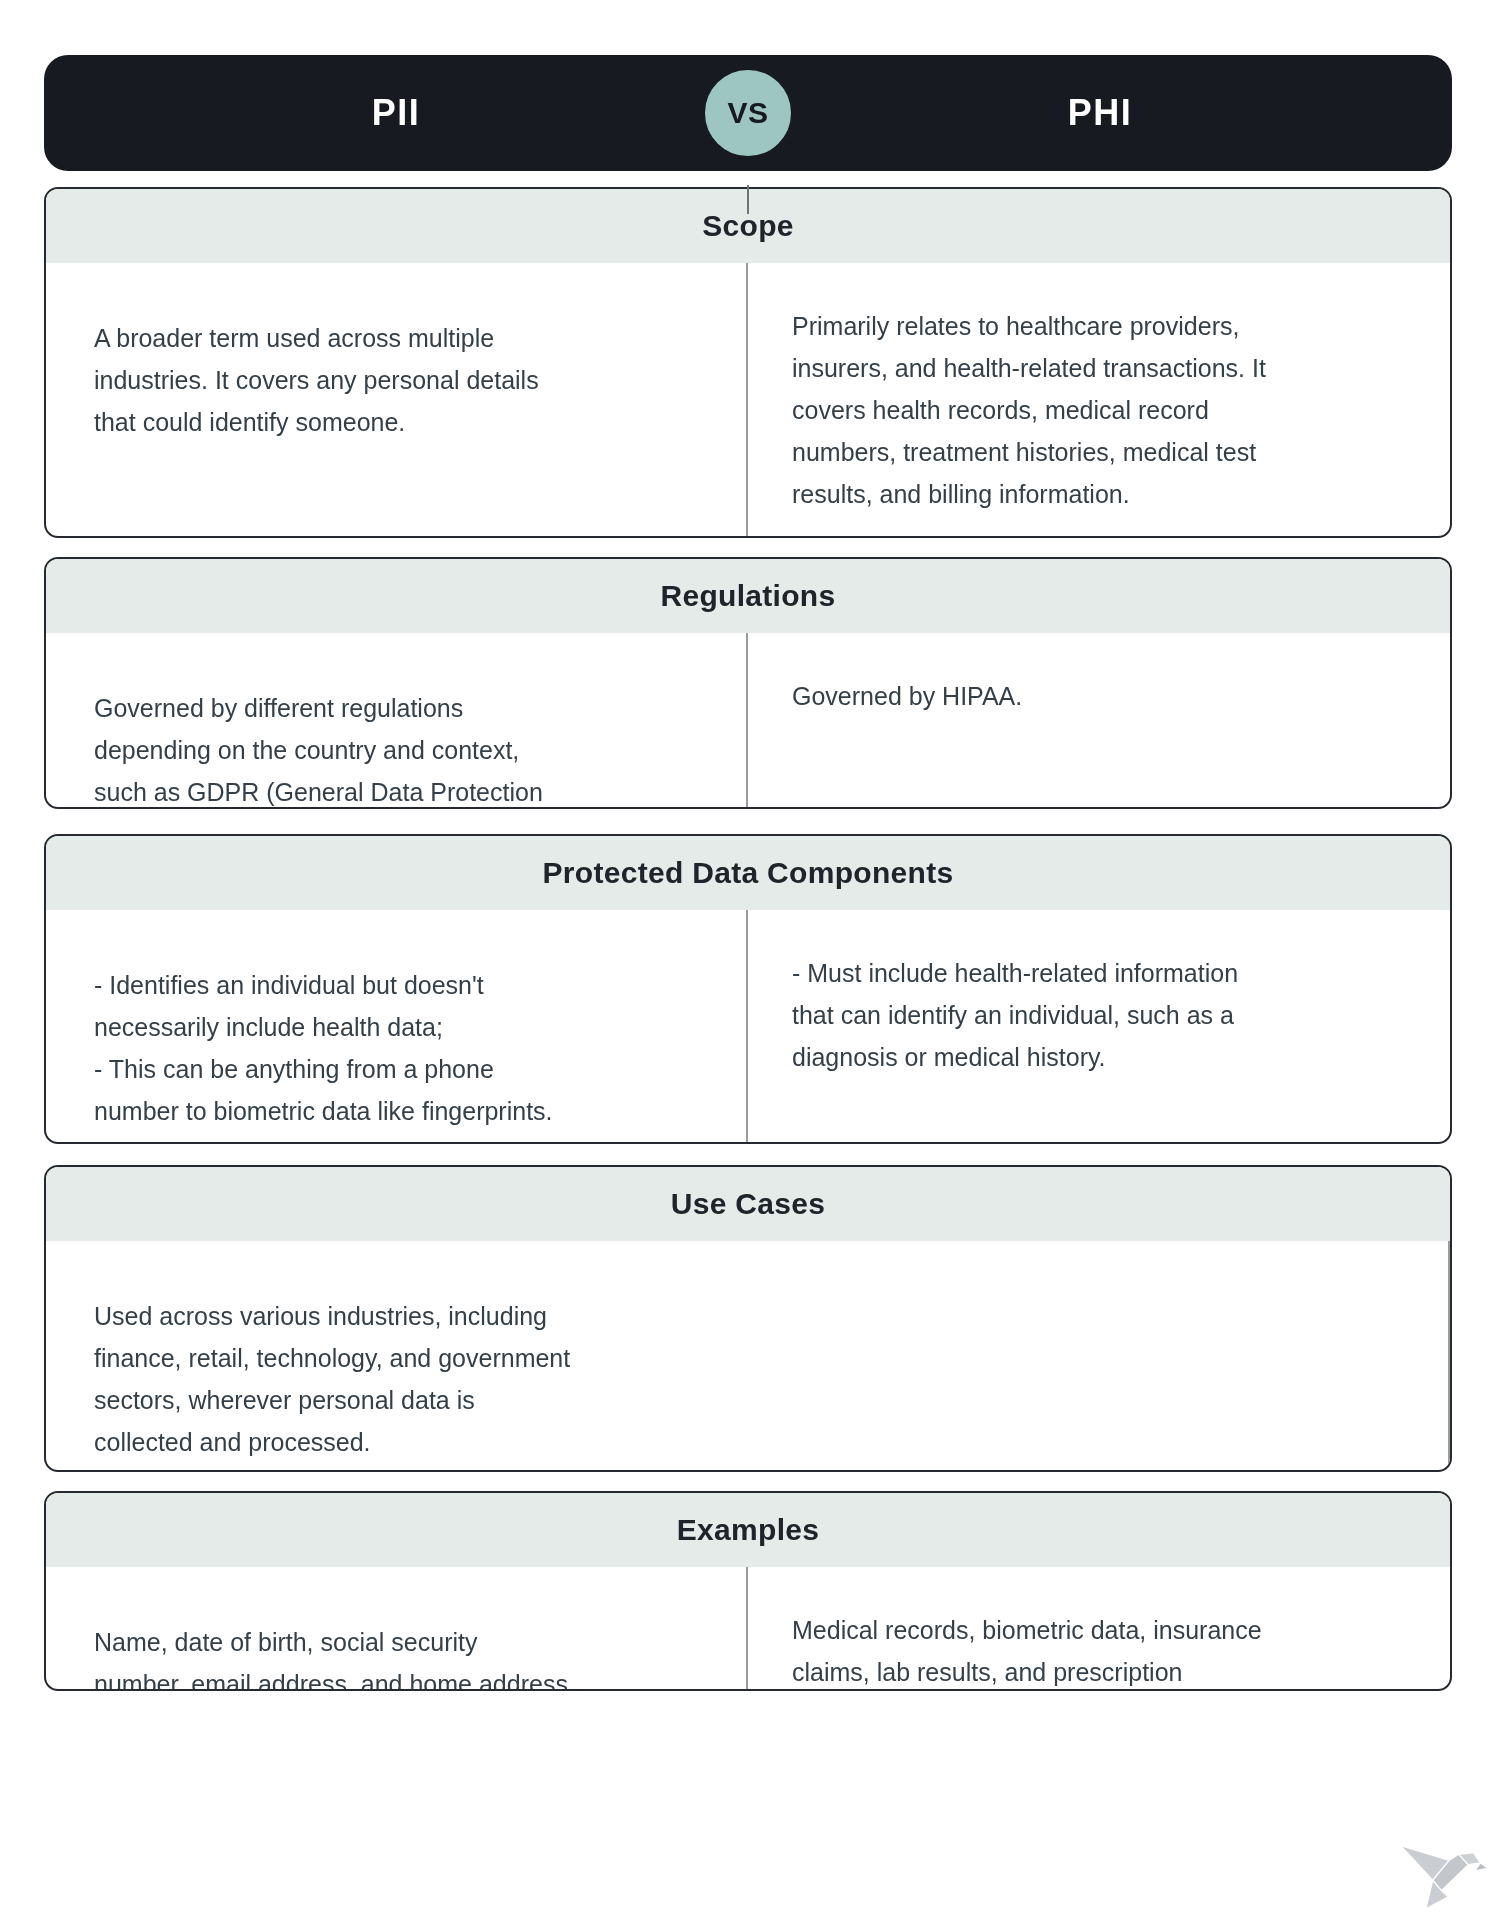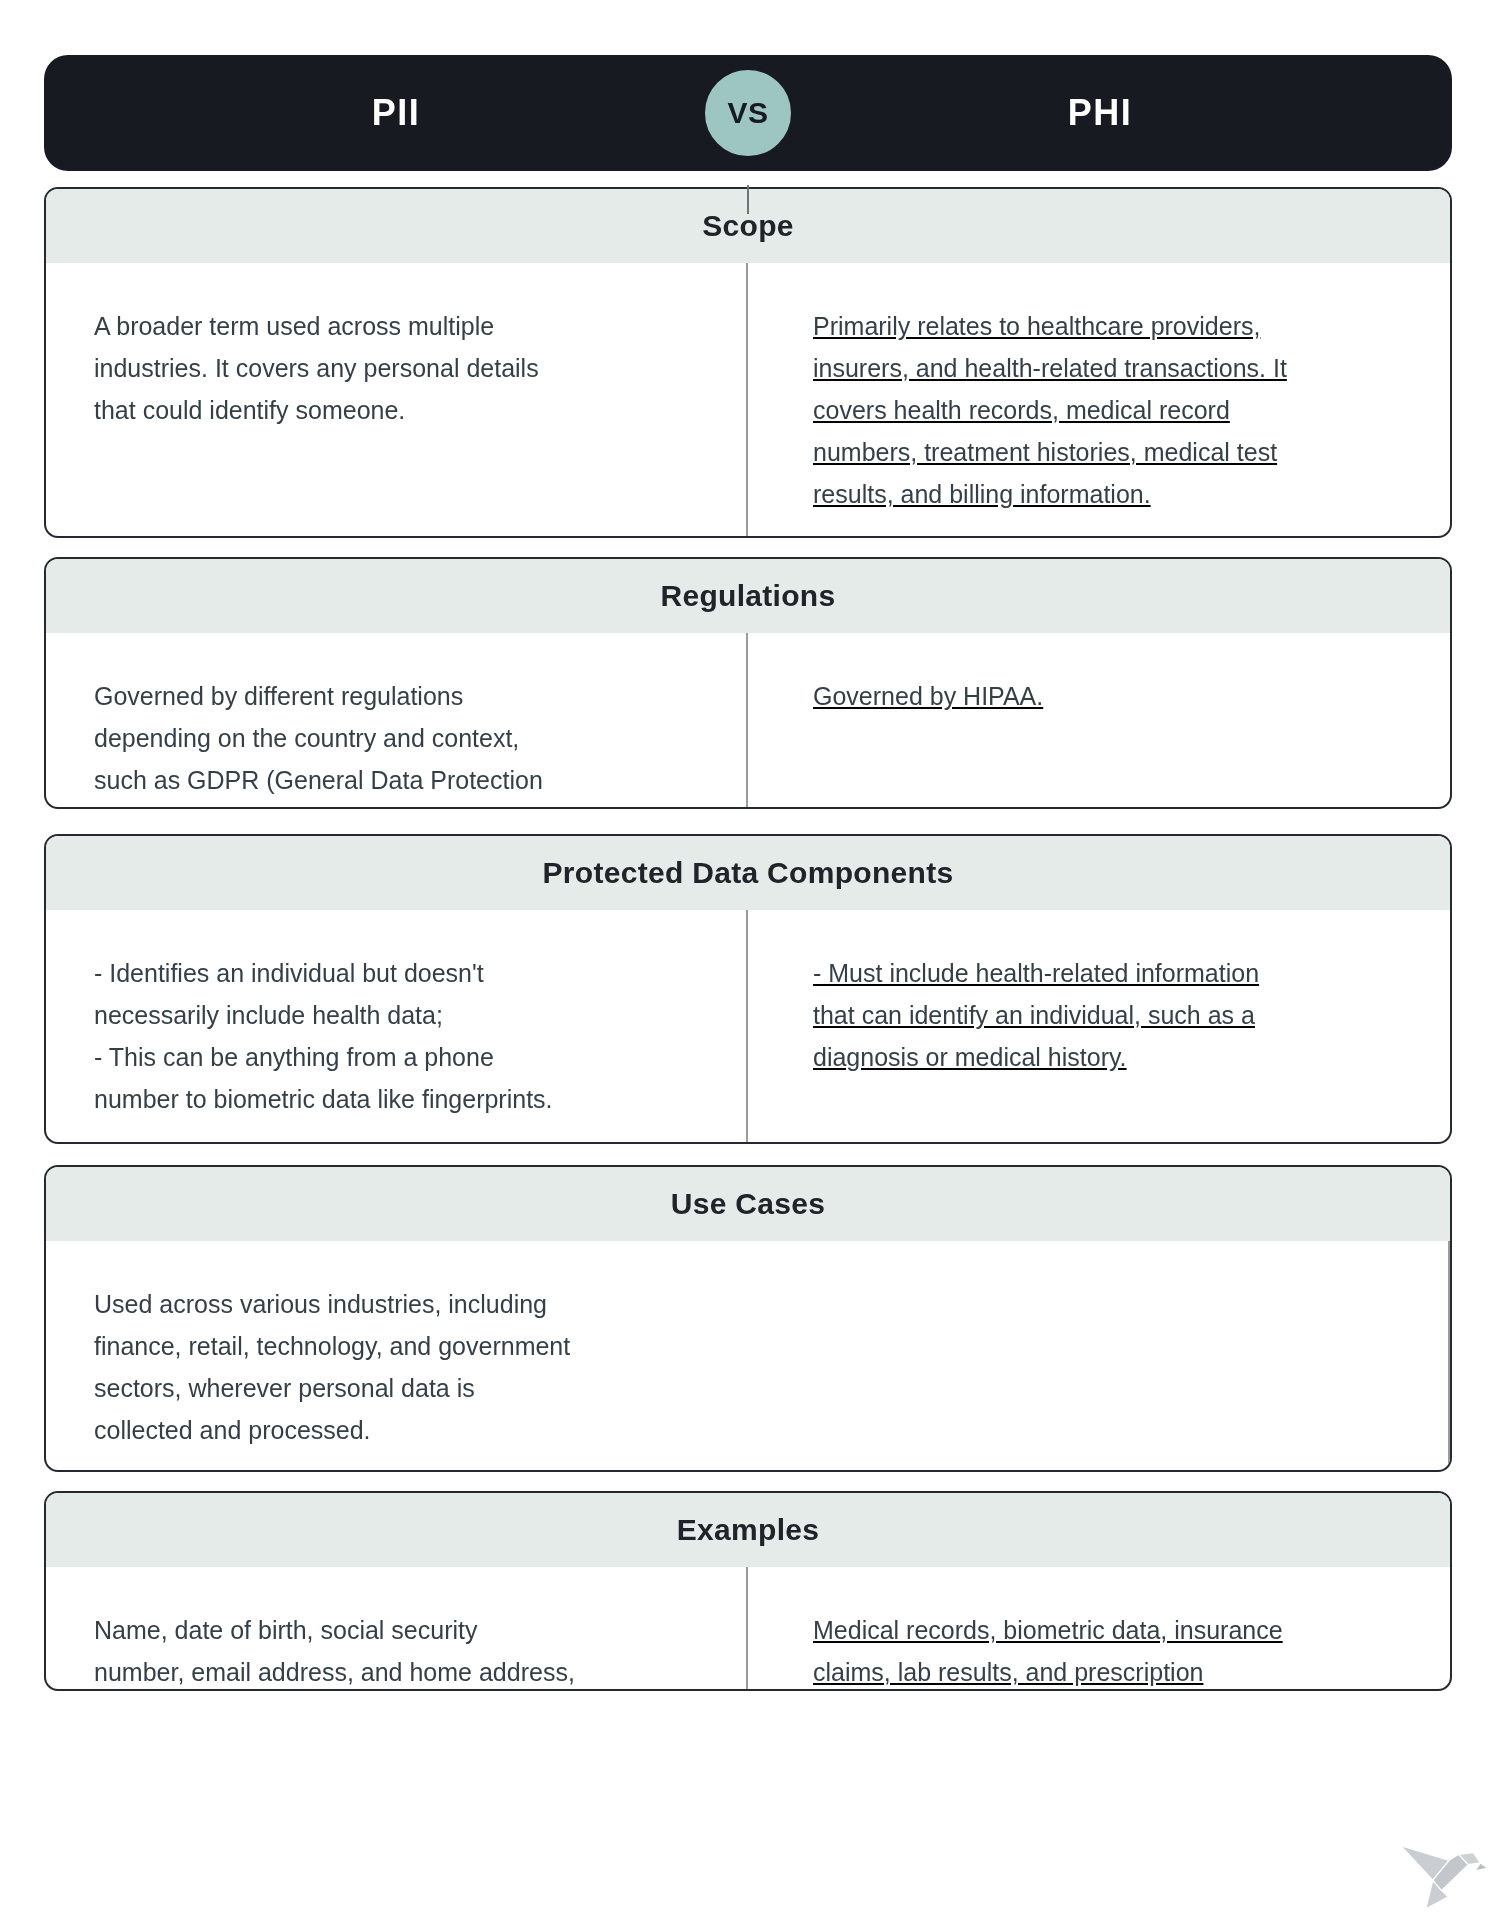--- a/index.html
+++ b/index.html
@@ -62,22 +62,22 @@
   .band{
     flex:0 0 74px;height:74px;
     background:var(--band-bg);
     display:flex;align-items:center;justify-content:center;
   }
   .band h2{
     margin:0;font-size:30px;font-weight:700;color:var(--title);letter-spacing:0.3px;
   }
   .cols{flex:1 1 auto;display:flex;min-height:0;}
   .col{flex:1 1 50%;min-width:0;}
-  .col.left{border-right:2px solid var(--divider);padding:42px 60px 16px 48px;}
-  .col.right{padding:42px 50px 16px 65px;text-decoration:underline;}
+  .col.left{border-right:2px solid var(--divider);padding:54px 60px 16px 48px;}
+  .col.right{padding:42px 50px 16px 44px;}
   .col p{
     margin:0;
     font-size:25px;line-height:42px;color:var(--text);
     white-space:pre-line;
   }
 
   
   .logo-box{
     position:absolute;right:0;bottom:0;
     width:112px;height:115px;background:#ffffff;

